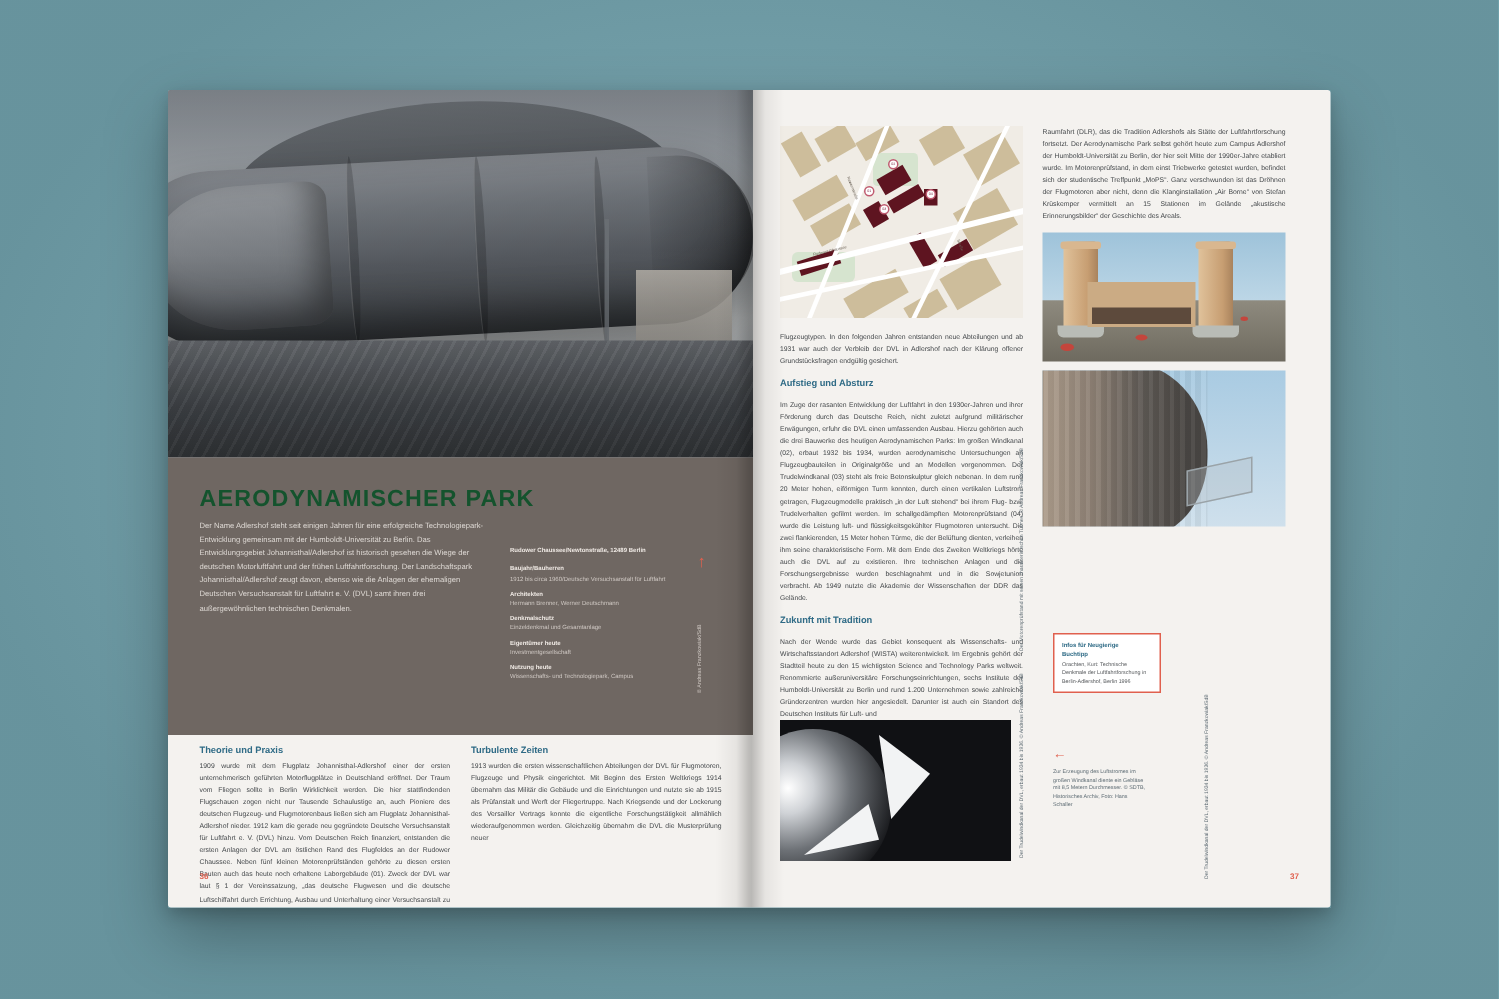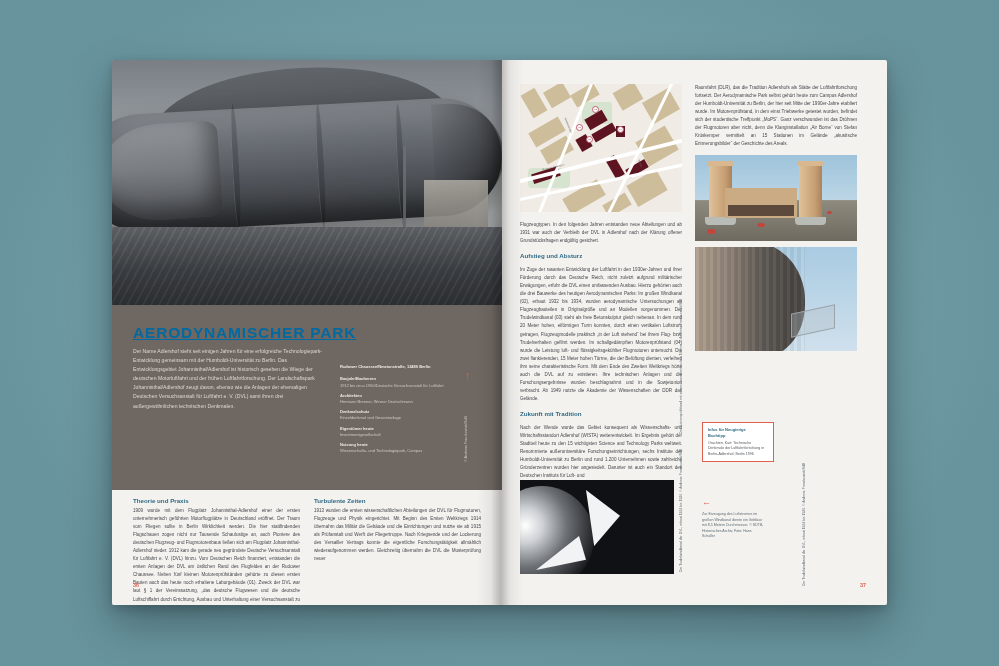--- a/index.html
+++ b/index.html
@@ -56,22 +56,22 @@
     border-left:1px solid rgba(255,255,255,.16);transform:rotate(-3deg);border-radius:50%;}
   .tube-top{position:absolute;left:40px;top:8px;width:300px;height:60px;
     background:linear-gradient(180deg,#6a6f74,#4b4f54);border-radius:50% 50% 0 0/100% 100% 0 0;
     transform:rotate(-3deg);opacity:.92;}
   .hero-struct{position:absolute;right:14px;top:120px;width:64px;height:72px;
     background:linear-gradient(180deg,#b8b3ab,#8d8a84);opacity:.85;}
   .hero-pole{position:absolute;right:96px;top:86px;width:3px;height:106px;background:#6f7479;opacity:.8;}
   .hero-veil{position:absolute;inset:0;background:linear-gradient(180deg,rgba(0,0,0,.12),rgba(0,0,0,.02) 45%,rgba(0,0,0,.25));}
 
   .hero-panel{position:absolute;left:0;top:245px;width:390px;height:185px;background:#6f6762;}
-  .hero-title{position:absolute;left:21px;top:264px;color:#0369a1;font-weight:bold;
-    font-size:15.5px;letter-spacing:.8px;text-decoration:underline;}
+  .hero-title{position:absolute;left:21px;top:264px;color:#14532d;font-weight:bold;
+    font-size:15.5px;letter-spacing:.8px;}
   .hero-body{position:absolute;left:21px;top:287px;width:196px;color:#ded9d4;
     font-size:5.1px;line-height:9.1px;}
 
   .factbox{position:absolute;left:228px;top:300px;width:112px;color:#efe9e4;font-size:4px;line-height:6.2px;}
   .factbox .addr{font-weight:bold;margin-bottom:6px;line-height:6.4px;}
   .factbox dt{font-weight:bold;margin-top:4px;}
   .factbox dd{margin:0;color:#cfc8c3;}
   .arrow-up{position:absolute;left:353px;top:310px;color:#e0604e;font-size:11px;line-height:1;}
   .vcredit-l{position:absolute;left:352px;top:330px;color:#cfc8c3;font-size:3.6px;
     transform-origin:left top;transform:rotate(-90deg) translateX(-72px);white-space:nowrap;}

